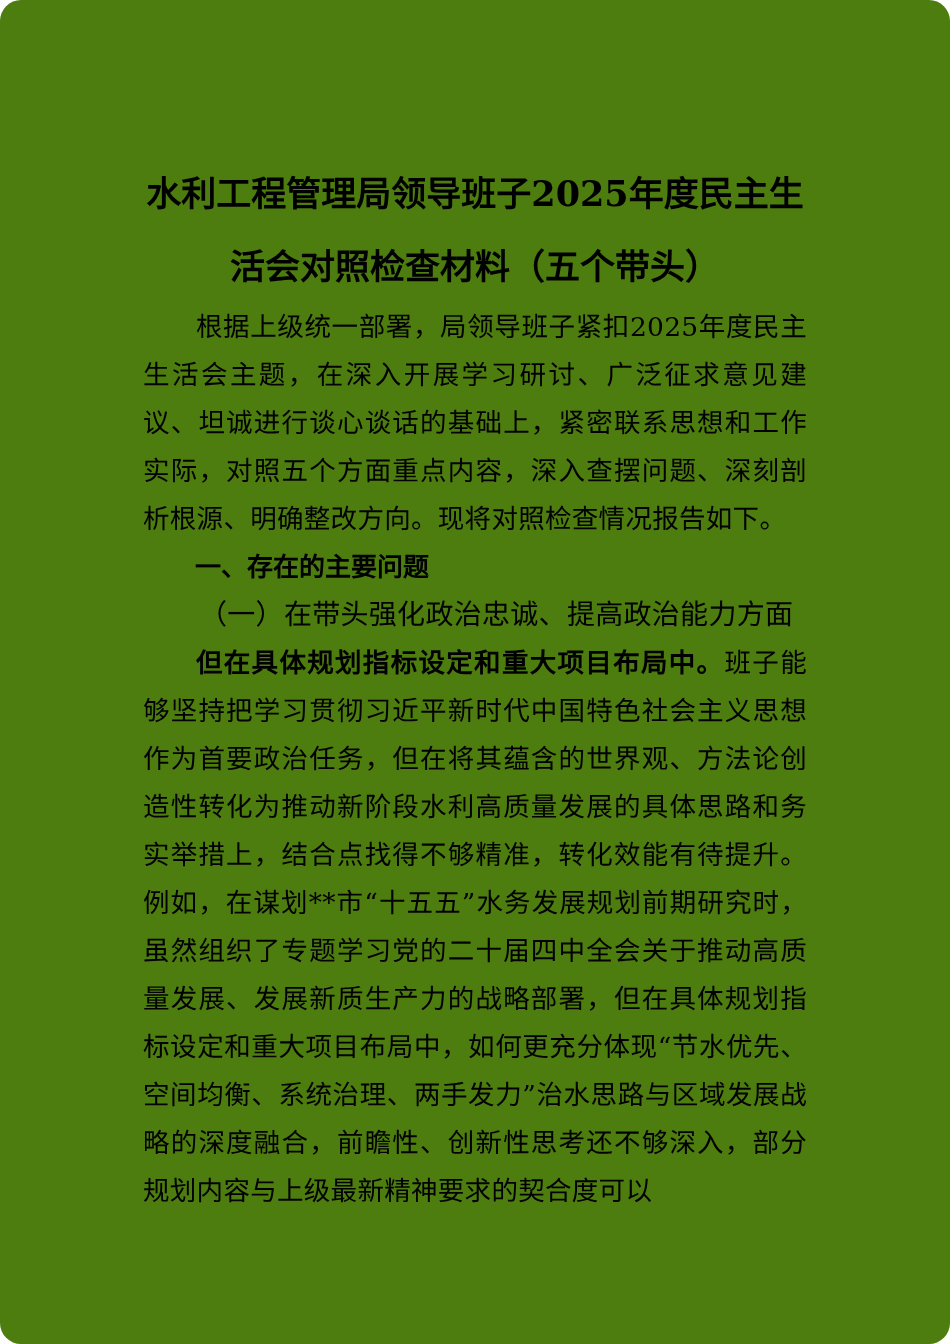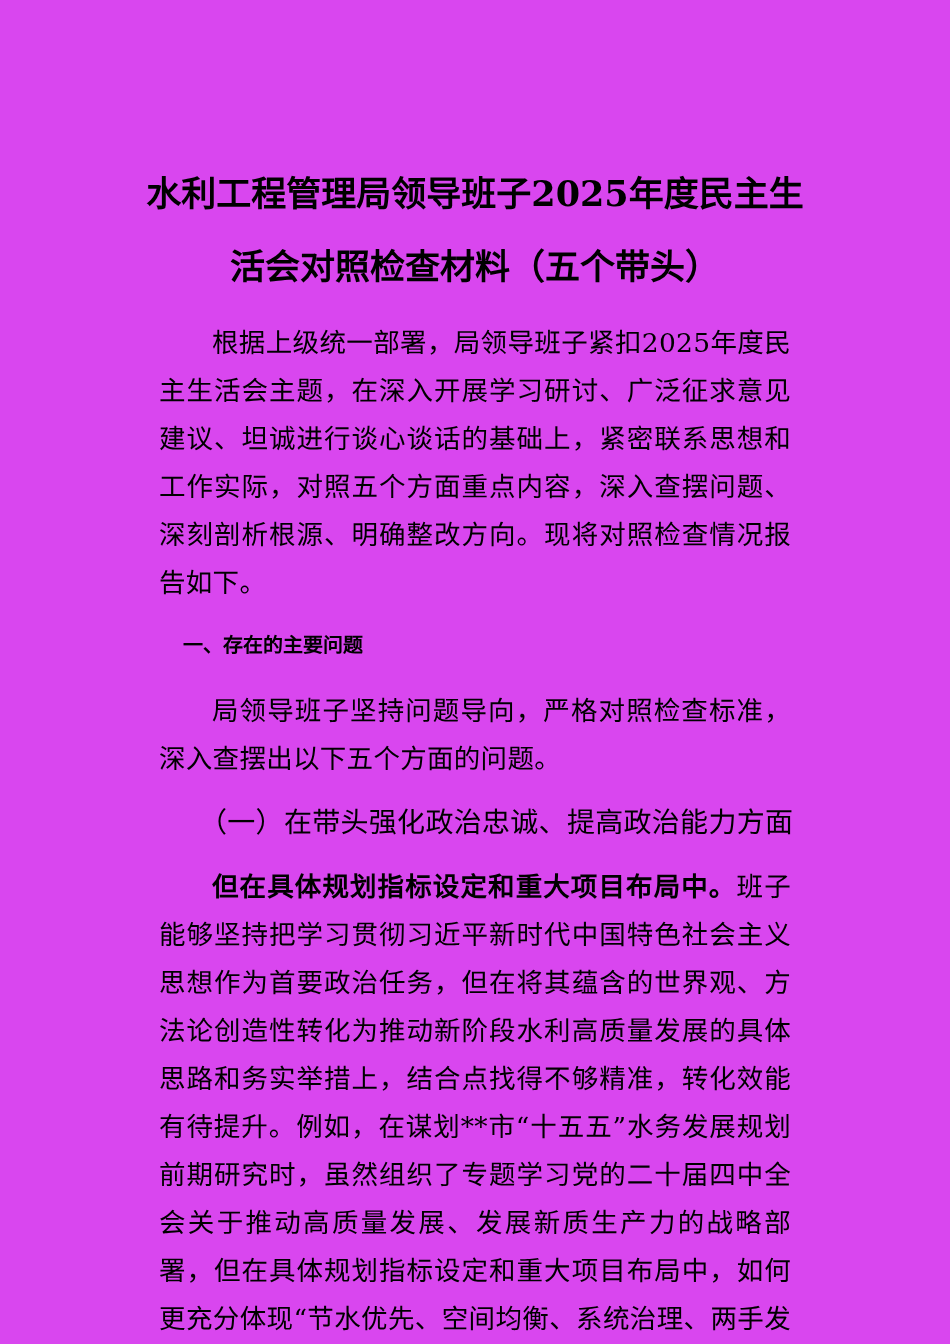--- a/index.html
+++ b/index.html
@@ -11,23 +11,24 @@
   body {
     font-family: "DejaVu Serif", "Liberation Serif", serif;
     color: #000000;
     -webkit-font-smoothing: antialiased;
   }
   .page {
     position: relative;
     width: 950px;
     height: 1344px;
     margin: 0 auto;
-    background: #d946ef;
+    background: #4d7c0f;
     overflow: hidden;
     box-sizing: border-box;
+    border-radius: 21px;
   }
   .content {
     position: absolute;
     left: 143px;
     top: 0;
     width: 664px;
   }
 
   
   .doc-title {
@@ -38,40 +39,40 @@
     text-align: center;
     letter-spacing: 0px;
     margin: 0;
     padding-top: 157px;
     word-break: break-all;
     text-align-last: center;
   }
 
   
   p.body-para {
-    margin: 16px;
+    margin: 0;
     font-family: "DejaVu Serif", "Liberation Serif", serif;
     font-size: 26.5px;
     line-height: 48px;
     text-align: justify;
     text-justify: inter-ideograph;
     text-indent: 2em;
     word-break: break-all;
     letter-spacing: 0.3px;
   }
 
   
   .gap-after-title { margin-top: 43px; }
 
   
   h2.h-level1 {
     margin: 0;
-    font-family: Liberation Mono, monospace;
+    font-family: Liberation Sans, sans-serif;
     font-weight: 700;
-    font-size: 20px;
+    font-size: 26px;
     line-height: 48px;
     text-indent: 2em;
     text-align: left;
     letter-spacing: 0px;
   }
 
   
   h3.h-level2 {
     margin: 0;
     font-family: "DejaVu Serif", "Liberation Serif", serif;
@@ -96,21 +97,20 @@
   <div class="content">
 
     <h1 class="doc-title">
       <span>水利工程管理局领导班子2025年度民主生活会对照检查材料（五个带头）</span>
     </h1>
 
     <p class="body-para gap-after-title">根据上级统一部署，局领导班子紧扣2025年度民主生活会主题，在深入开展学习研讨、广泛征求意见建议、坦诚进行谈心谈话的基础上，紧密联系思想和工作实际，对照五个方面重点内容，深入查摆问题、深刻剖析根源、明确整改方向。现将对照检查情况报告如下。</p>
 
     <h2 class="h-level1">一、存在的主要问题</h2>
 
-    <p class="body-para">局领导班子坚持问题导向，严格对照检查标准，深入查摆出以下五个方面的问题。</p>
 
     <h3 class="h-level2">（一）在带头强化政治忠诚、提高政治能力方面</h3>
 
     <p class="body-para">
       <span class="lead-in">但在具体规划指标设定和重大项目布局中。</span><span>班子能够坚持把学习贯彻习近平新时代中国特色社会主义思想作为首要政治任务，但在将其蕴含的世界观、方法论创造性转化为推动新阶段水利高质量发展的具体思路和务实举措上，结合点找得不够精准，转化效能有待提升。例如，在谋划**市“十五五”水务发展规划前期研究时，虽然组织了专题学习党的二十届四中全会关于推动高质量发展、发展新质生产力的战略部署，但在具体规划指标设定和重大项目布局中，如何更充分体现“节水优先、空间均衡、系统治理、两手发力”治水思路与区域发展战略的深度融合，前瞻性、创新性思考还不够深入，部分规划内容与上级最新精神要求的契合度可以</span>
     </p>
 
   </div>
 </div>
 

